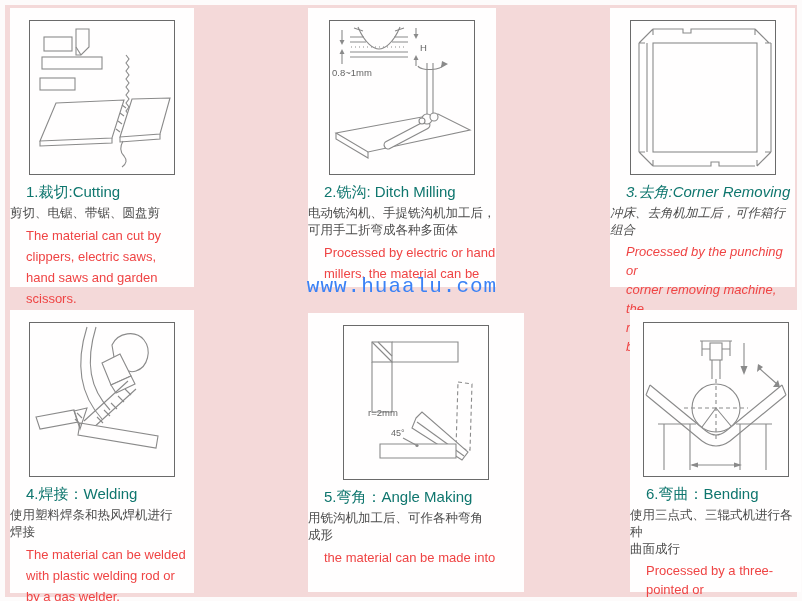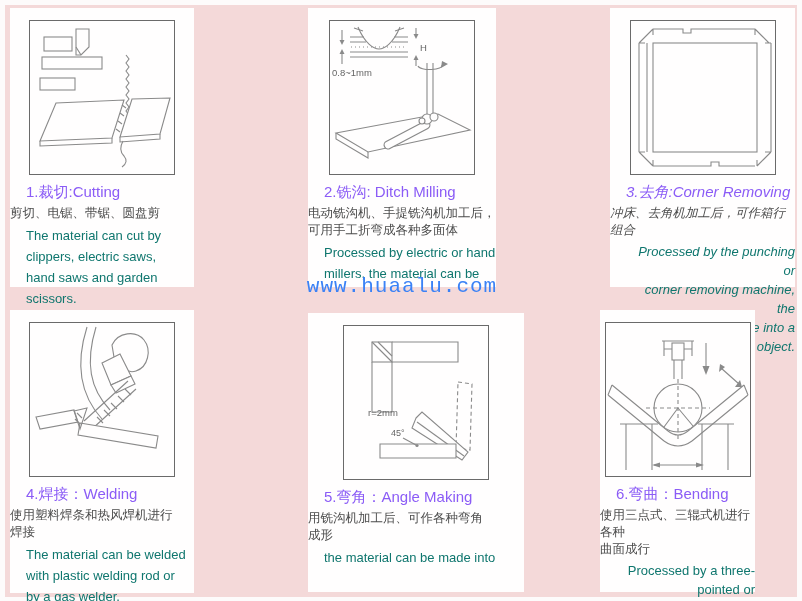--- a/index.html
+++ b/index.html
@@ -2,24 +2,24 @@
 <html><head>
 <meta charset="utf-8">
 <style>
   html,body{margin:0;padding:0;}
   body{width:802px;height:601px;font-family:"Liberation Sans",sans-serif;background:#ffffff;}
   #page{position:relative;width:802px;height:601px;background:#fdfbfb;overflow:hidden;}
   #pink{position:absolute;left:5px;top:5px;right:5px;bottom:4px;background:#f4d9d9;}
   .panel{position:absolute;background:#fffefe;}
   .art{margin:12px auto 0;width:146px;height:155px;border:1px solid #6a6a6a;box-sizing:border-box;background:#fffefe;}
   .art svg{display:block;}
-  .ptitle{margin:8px 0 3px;padding-left:16px;font-size:15px;font-weight:400;color:#8b5cf6;letter-spacing:0;}
+  .ptitle{margin:8px 0 3px;padding-left:16px;font-size:15px;font-weight:400;color:#0f766e;letter-spacing:0;}
   .zh{font-size:12.5px;color:#4c4c4c;line-height:17px;}
-  .en{margin-top:3px;padding-left:16px;font-size:13px;color:#0f766e;line-height:21px;}
-  .en.tight{line-height:19px;text-align:right;}
+  .en{margin-top:3px;padding-left:16px;font-size:13px;color:#ef4444;line-height:21px;}
+  .en.tight{line-height:19px;}
   #watermark{position:absolute;left:303px;top:275px;width:198px;text-align:center;
     font-family:"Liberation Mono","DejaVu Sans Mono",monospace;font-size:21px;letter-spacing:1px;
     color:#3b82f6;z-index:6;white-space:nowrap;}
   
   .ln{stroke:#8a8a8a;stroke-width:1.1;fill:none;}
   .fillw{fill:#fffefe;}
   .ah{fill:#8a8a8a;stroke:none;}
   .dsh{stroke-dasharray:4 3;}
   .lbl{fill:#666;font-family:"Liberation Sans",sans-serif;}
 </style>
@@ -171,21 +171,21 @@
     <div class="zh">
       <div>用铣沟机加工后、可作各种弯角</div>
       <div>成形</div>
     </div>
     <div class="en">
       <div>the material can be made into</div>
 
     </div>
   </section>
 
-  <section class="panel" style="left:600px;top:310px;width:155px;height:282px;">
+  <section class="panel" style="left:630px;top:310px;width:171px;height:282px;">
     <div class="art">
       <svg viewBox="0 0 146 153" width="146" height="153">
         <path class="ln" d="M14 101 H52 M92 101 H128"></path>
         <path class="ln" d="M20 101 V147 M46 101 V147 M96 101 V147 M122 101 V147"></path>
         <path class="ln" d="M2 72 L58 118 M6 62 L62 108 M2 72 L6 62"></path>
         <path class="ln" d="M142 72 L86 118 M138 62 L82 108 M142 72 L138 62"></path>
         <path class="ln" d="M58 118 Q72 128 86 118"></path>
         <path class="ln" d="M62 108 Q72 116 82 108"></path>
         <path class="ln" d="M56 18 H88 M58 18 V33 M86 18 V33 M58 26 h8 M78 26 h8"></path>
         <rect class="ln" x="66" y="20" width="12" height="17"></rect>

